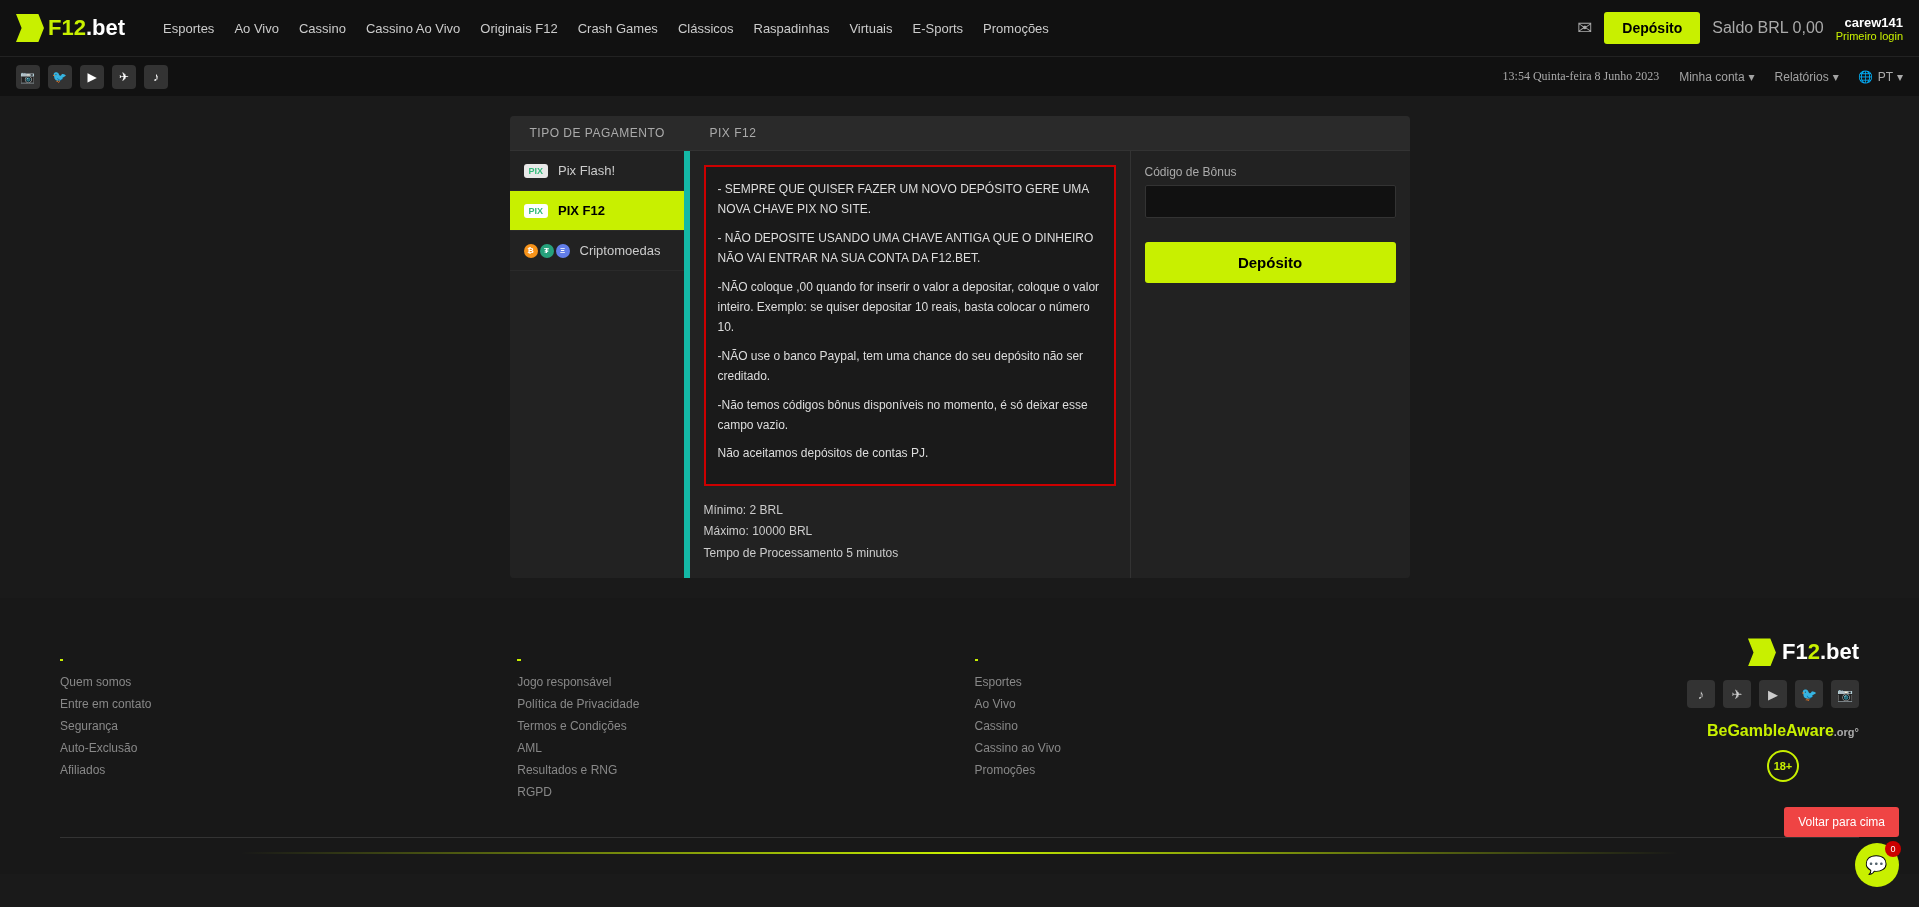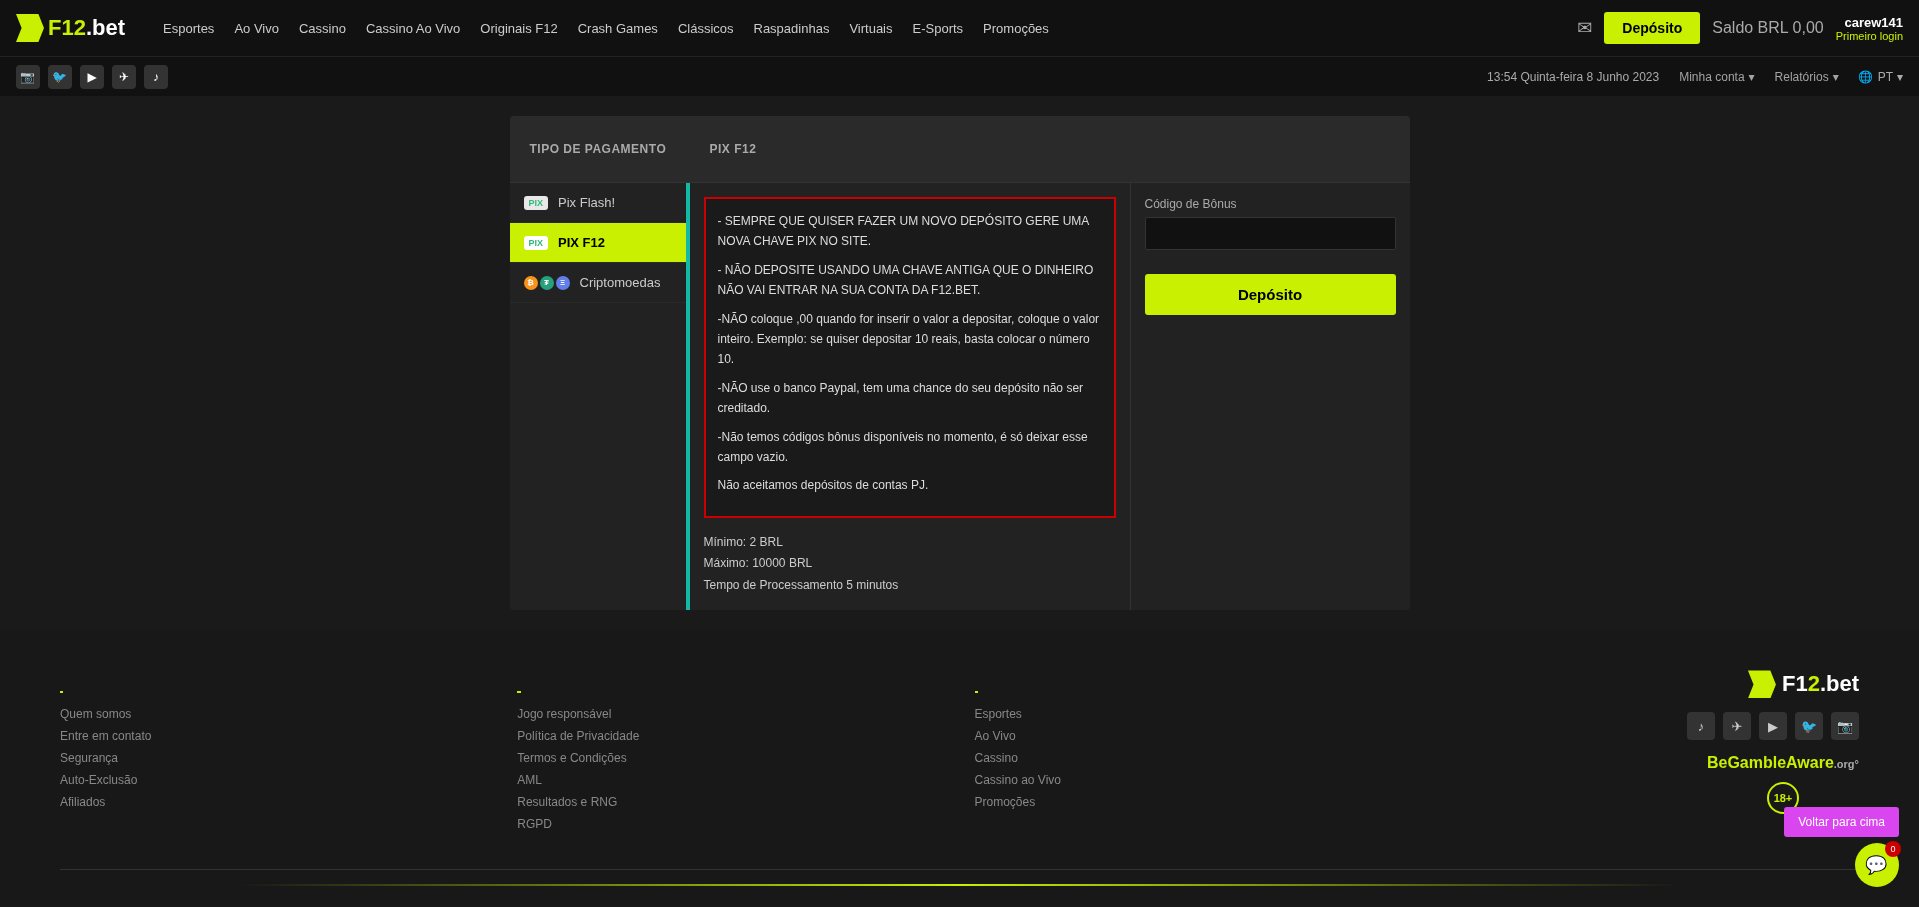--- a/index.html
+++ b/index.html
@@ -86,21 +86,21 @@
       cursor: pointer;
     }
     .secondary-right {
       margin-left: auto;
       display: flex;
       align-items: center;
       gap: 20px;
       font-size: 12px;
       color: #aaa;
     }
-    .datetime { font-size: 12px; color: #aaa; }
+    .datetime { font-size: 12px; color: #aaa; font-family: Liberation Serif, serif; }
     .account-link, .reports-link {
       color: #a3a3a3;
       display: flex;
       align-items: center;
       gap: 4px;
       cursor: pointer;
       font-size: 12px;
     }
     .lang-btn {
       display: flex;
@@ -123,38 +123,38 @@
       background: #222;
       border-radius: 4px;
       overflow: hidden;
     }
     .deposit-header {
       display: flex;
       background: #2a2a2a;
       border-bottom: 1px solid #333;
     }
     .deposit-header-cell {
-      padding: 26px 20px;
+      padding: 10px 20px;
       font-size: 12px;
       color: #aaa;
-      font-weight: bold;
+      font-weight: normal;
       text-transform: uppercase;
       letter-spacing: 0.5px;
     }
     .deposit-header-cell:first-child { width: 180px; }
     .deposit-body {
       display: flex;
       min-height: 360px;
     }
 
     
     .payment-sidebar {
       width: 180px;
       background: #222;
-      border-right: 4px solid #14b8a6;
+      border-right: 6px solid #14b8a6;
     }
     .payment-option {
       padding: 12px 14px;
       display: flex;
       align-items: center;
       gap: 10px;
       cursor: pointer;
       border-bottom: 1px solid #2a2a2a;
     }
     .payment-option.active { background: #c8f000; }
@@ -375,21 +375,21 @@
       height: 2px;
       background: linear-gradient(to right, transparent, #c8f000, transparent);
       margin: 0 auto;
     }
 
     
     .back-to-top {
       position: fixed;
       bottom: 30px;
       right: 20px;
-      background: #d946ef;
+      background: #ef4444;
       color: #fff;
       border: none;
       padding: 8px 14px;
       font-size: 12px;
       cursor: pointer;
       border-radius: 3px;
       z-index: 100;
     }
 
     

